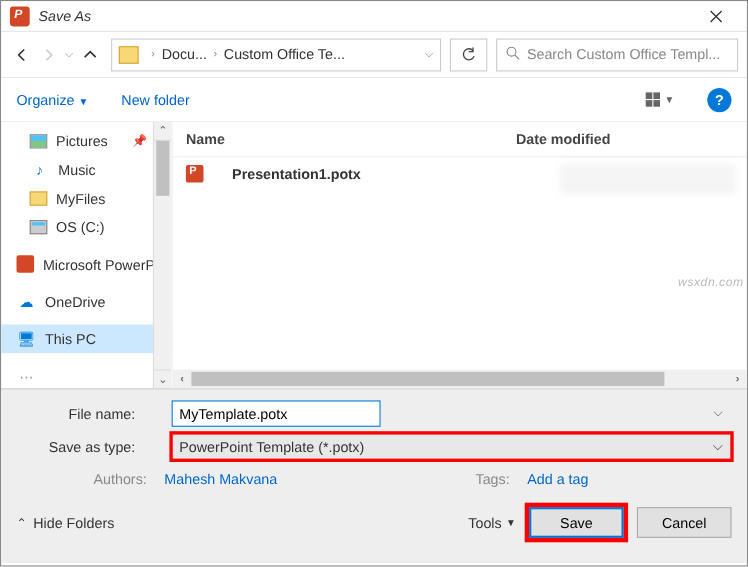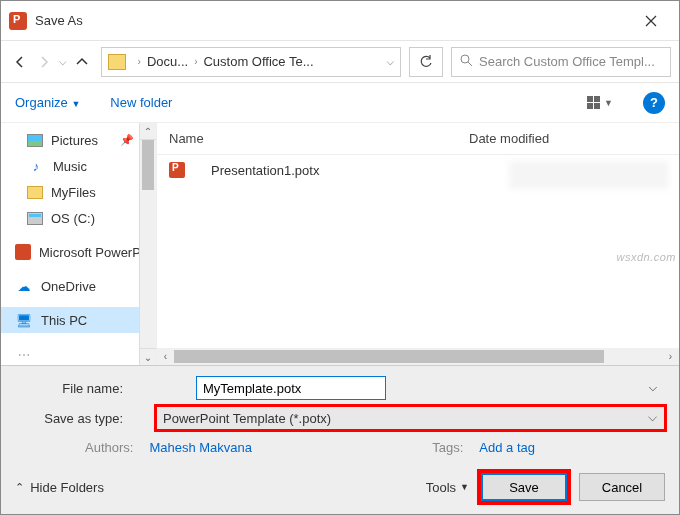--- a/index.html
+++ b/index.html
@@ -1,18 +1,18 @@
 <!DOCTYPE html>
 <html><head>
 <meta charset="utf-8">
 <style>
 * { box-sizing: border-box; margin: 0; padding: 0; font-family: "Segoe UI", Arial, sans-serif; }
 body { width: 680px; height: 515px; background: #fff; font-size: 13px; color: #333; overflow: hidden; position: relative; border: 1px solid #888; }
 
-.titlebar { height: 40px; display: flex; align-items: center; padding: 0 8px; border-bottom: 1px solid #e5e5e5; }
+.titlebar { height: 28px; display: flex; align-items: center; padding: 0 8px; border-bottom: 1px solid #e5e5e5; font-style: italic; }
 .app-icon { width: 18px; height: 18px; background:#d24726; border-radius:3px; position:relative; margin-right:8px;}
 .app-icon::after{content:"P";color:#fff;position:absolute;left:4px;top:1px;font-size:11px;font-weight:bold;}
 .titlebar .title { font-size: 13px; }
 .titlebar .spacer { flex: 1; }
 .close-btn { width: 40px; height: 32px; display:flex;align-items:center;justify-content:center; font-size: 16px; }
 
 .navbar { height: 42px; display: flex; align-items: center; padding: 0 8px; gap: 2px; border-bottom: 1px solid #e5e5e5; }
 .nav-arrow { width: 22px; height: 22px; display:flex;align-items:center;justify-content:center; color:#555; }
 .nav-arrow.disabled { color: #ccc; }
 .nav-drop { color:#999; font-size:10px; padding:0 2px;}
@@ -46,36 +46,36 @@
 .ico { width:18px; height:16px; display:inline-flex; align-items:center; justify-content:center; font-size:13px;}
 .ico.folder { background:#f8d775; border:1px solid #d4a73a; width:16px; height:13px;}
 .ico.pic { background:linear-gradient(#4fc3f7 50%,#81c784 50%); width:16px;height:13px;border:1px solid #888;}
 .ico.music { color:#1976d2;}
 .ico.disk { background:#ccc;border:1px solid #888;width:16px;height:13px;position:relative;}
 .ico.disk::after{content:"";position:absolute;left:1px;top:1px;right:1px;height:3px;background:#4fc3f7;}
 .ico.pp { width:16px;height:16px;background:#d24726;border-radius:2px;}
 .ico.cloud { color:#0078d7;}
 .ico.pc { color:#0078d7;}
 
-.content { flex:1; position:relative; border-left:1px solid #eee;}
+.content { flex:1; position:relative; border-left:1px solid #eee;font-weight:bold;}
 .col-headers { height: 32px; display:flex; align-items:center; padding-left: 12px; border-bottom:1px solid #eee; color:#444;}
 .col-name { width: 300px;}
 .file-row { height: 30px; display:flex; align-items:center; padding-left: 12px; gap:26px;}
 .file-ico { width:16px;height:16px;background:#d24726;border-radius:2px;position:relative;}
 .file-ico::after{content:"P";color:#fff;position:absolute;left:3px;top:0;font-size:10px;font-weight:bold;}
 .blur-region { position:absolute; right:10px; top:38px; width:160px; height:28px; background:#f5f5f5; filter:blur(3px);}
 .hscroll { position:absolute; bottom:0; left:0; right:0; height:17px; background:#f0f0f0; display:flex; align-items:center;}
 .hs-arrow{width:17px;height:17px;display:flex;align-items:center;justify-content:center;font-size:10px;color:#666;}
 .hs-track{flex:1;position:relative;height:100%;}
 .hs-thumb{position:absolute;left:0;top:2px;bottom:2px;width:430px;background:#c0c0c0;}
 
 .bottom { background:#eeeeee; padding: 10px 14px 0; border-top:1px solid #ccc;height:159px;}
 .form-row { display:flex; align-items:center; margin-bottom:6px;gap:23px; }
 .form-label { width:118px; text-align:right; padding-right:10px; color:#333; }
-.form-input { flex:1; height:24px; border:1px solid #0078d7; padding:0 6px; background:#fff; font-size:13px;margin-left:40px;}
+.form-input { flex:1; height:24px; border:1px solid #0078d7; padding:0 6px; background:#fff; font-size:13px;}
 .form-select { flex:1; height:24px; border:1px solid #aaa; padding:0 6px; background:#e8e8e8; font-size:13px; appearance:none; position:relative;}
 .select-wrap { flex:1; position:relative;}
 .select-wrap::after { content:"⌵"; position:absolute; right:8px; top:4px; color:#555; pointer-events:none; font-size:12px;}
 .input-wrap { flex:1; position:relative;}
 .input-wrap::after { content:"⌵"; position:absolute; right:8px; top:5px; color:#555; pointer-events:none; font-size:11px;}
 .red-box-type { outline: 3px solid #ff0000; outline-offset: -1px; }
 
 .meta-row { display:flex; padding-left:70px; margin-top:10px; gap:10px;}
 .meta-label { color:#888; margin-right:6px;}
 .meta-val { color:#0066cc;}

